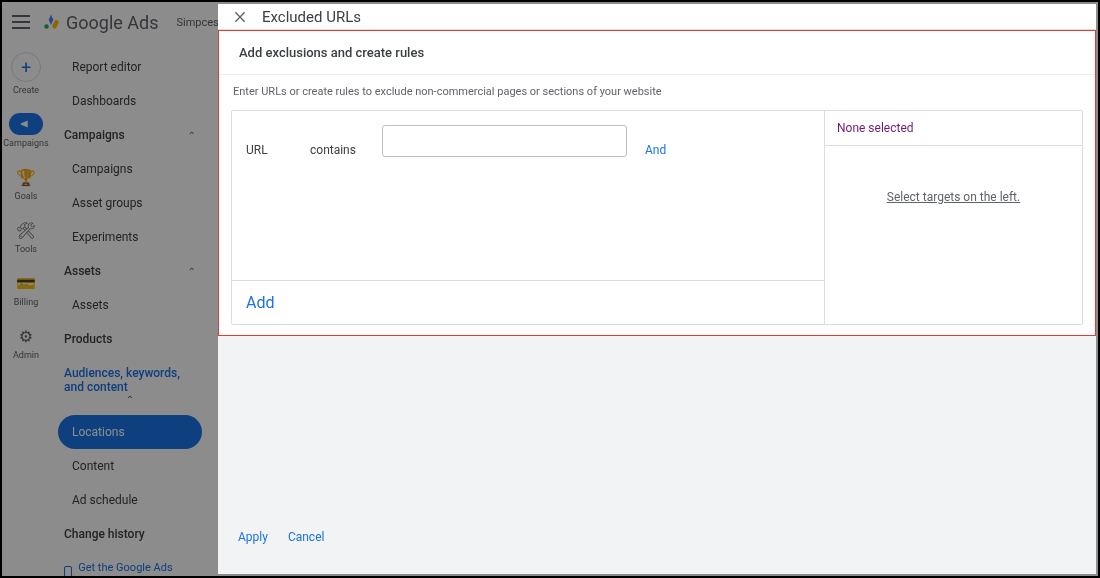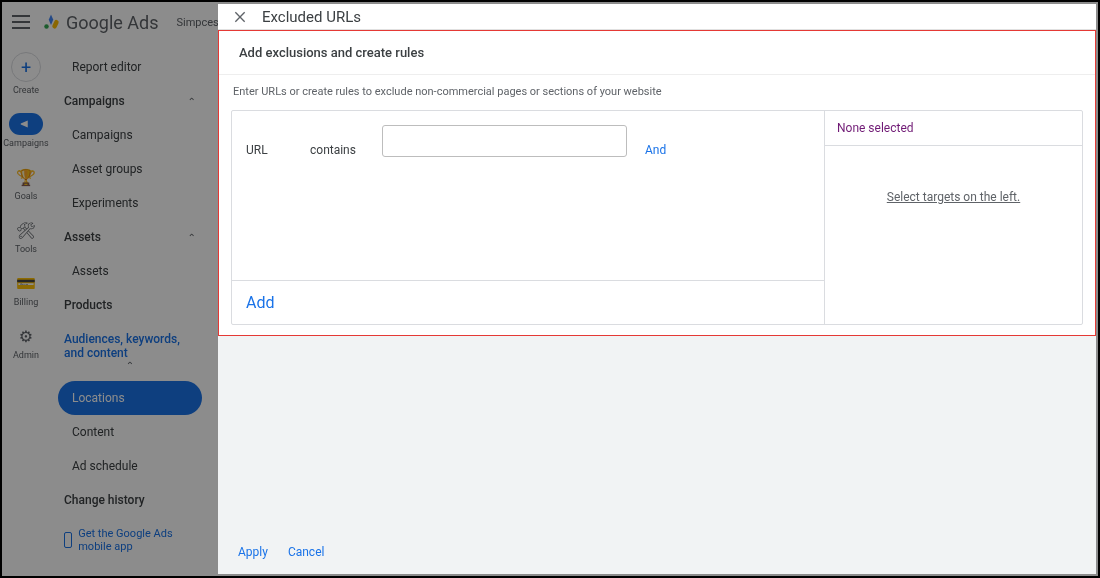--- a/index.html
+++ b/index.html
@@ -56,21 +56,21 @@
 .rule-op { width:60px; }
 .rule-input { flex:0 0 245px; height:32px; border:1px solid #bdbdbd; border-radius:3px; padding:0 8px; font-size:12px; outline:none; }
 .rule-and { color:#1a73e8; font-size:12px; cursor:pointer; padding:0 6px; }
 .add-row { padding:12px 14px; }
 .add-link { color:#1a73e8; font-size:16px; cursor:pointer; }
 
 .right-pane { width:258px; border-left:1px solid #dadce0; display:flex; flex-direction:column; }
 .rp-head { padding:10px 12px; font-size:12px; color:#701a75; border-bottom:1px solid #dadce0; }
 .rp-body { flex:1; display:flex; align-items:flex-start; justify-content:center; padding-top:44px; font-size:12px; color:#5f6368;text-decoration:underline; }
 
-.panel-footer { height:44px; background:#f1f3f4; display:flex; align-items:center; gap:20px; padding:0 20px; }
+.panel-footer { height:44px; background:#f1f3f4; display:flex; align-items:flex-start; gap:20px; padding:0 20px; }
 .ftr-link { color:#1a73e8; font-size:12px; cursor:pointer; }
 </style>
 </head>
 <body>
 
 <div class="bg">
   <div class="bg-topbar">
     <div class="hamburger">
         <span></span>
         <span></span>
@@ -112,20 +112,21 @@
           <div class="rail-ic">💳</div>
           <span>Billing</span>
         </div>
       <div class="rail-item">
           <div class="rail-ic">⚙</div>
           <span>Admin</span>
         </div>
     </div>
     <div class="sidenav">
       <div class="sn-sub">Report editor</div>
+      <div class="sn-sub">Dashboards</div>
       <div class="sn-head">
           <span>Campaigns</span>
           <span class="chev">⌃</span>
         </div>
       <div class="sn-sub">Campaigns</div>
       <div class="sn-sub">Asset groups</div>
       <div class="sn-sub">Experiments</div>
       <div class="sn-head">
           <span>Assets</span>
           <span class="chev">⌃</span>

